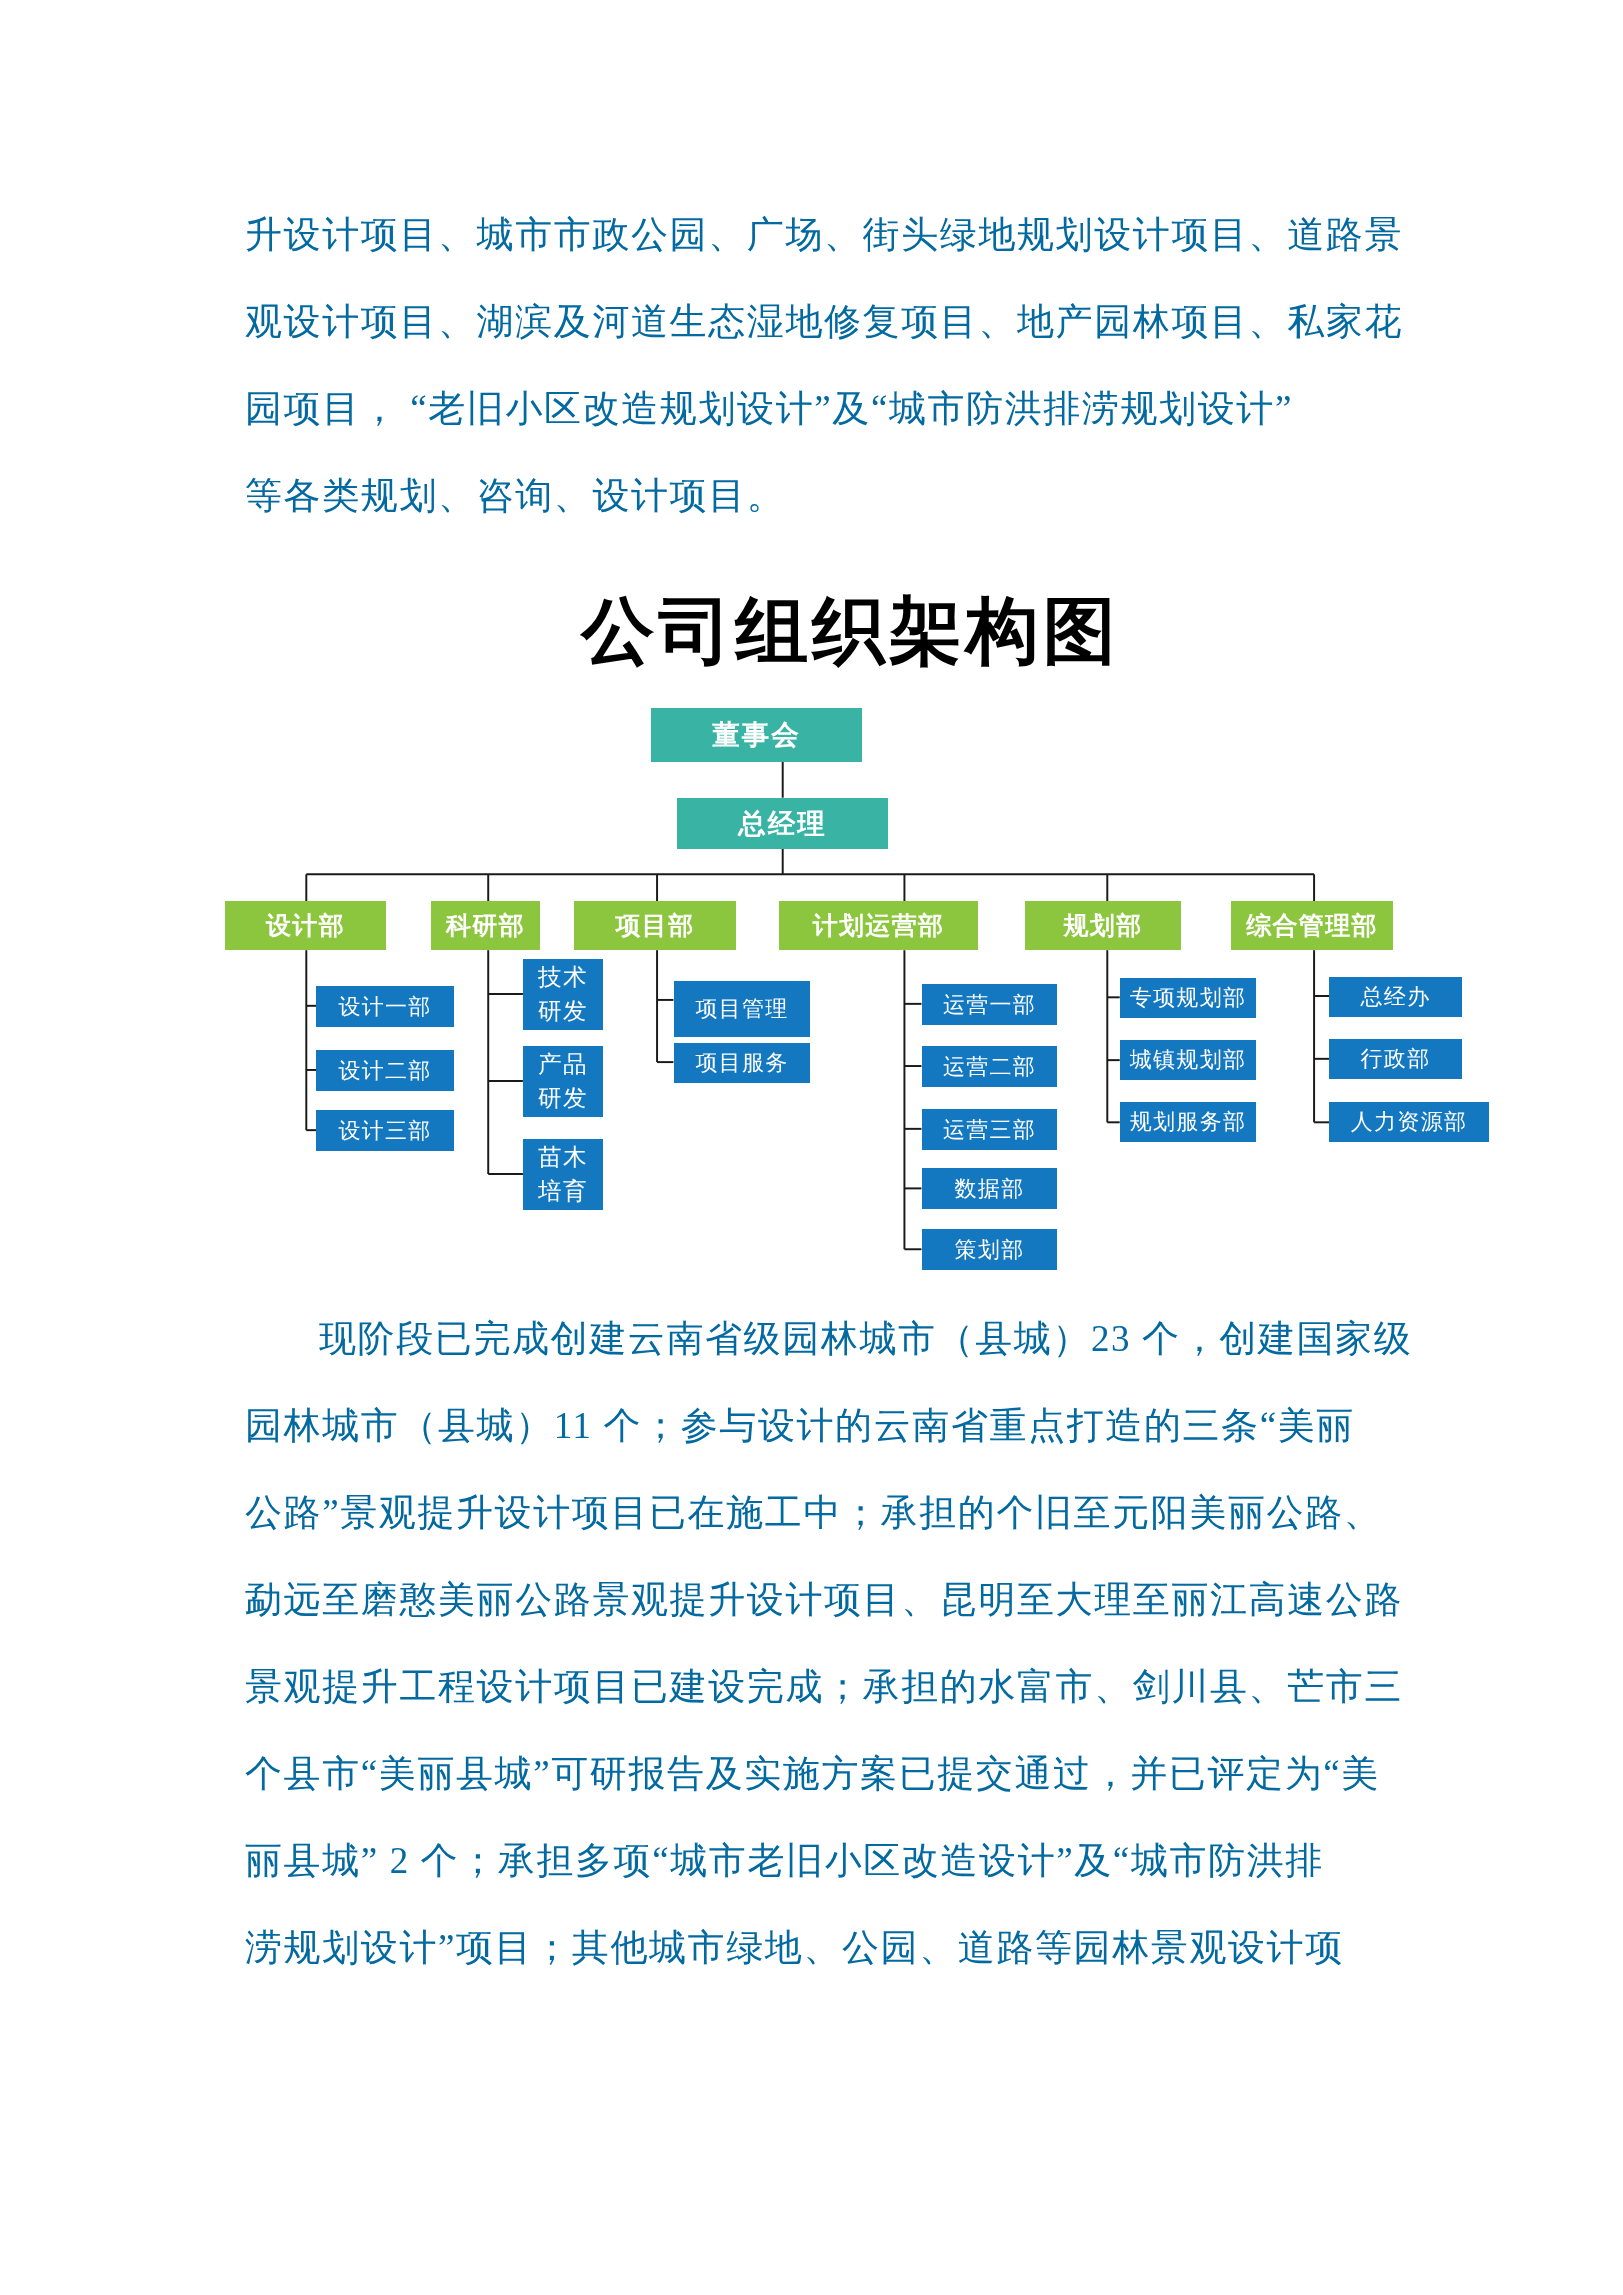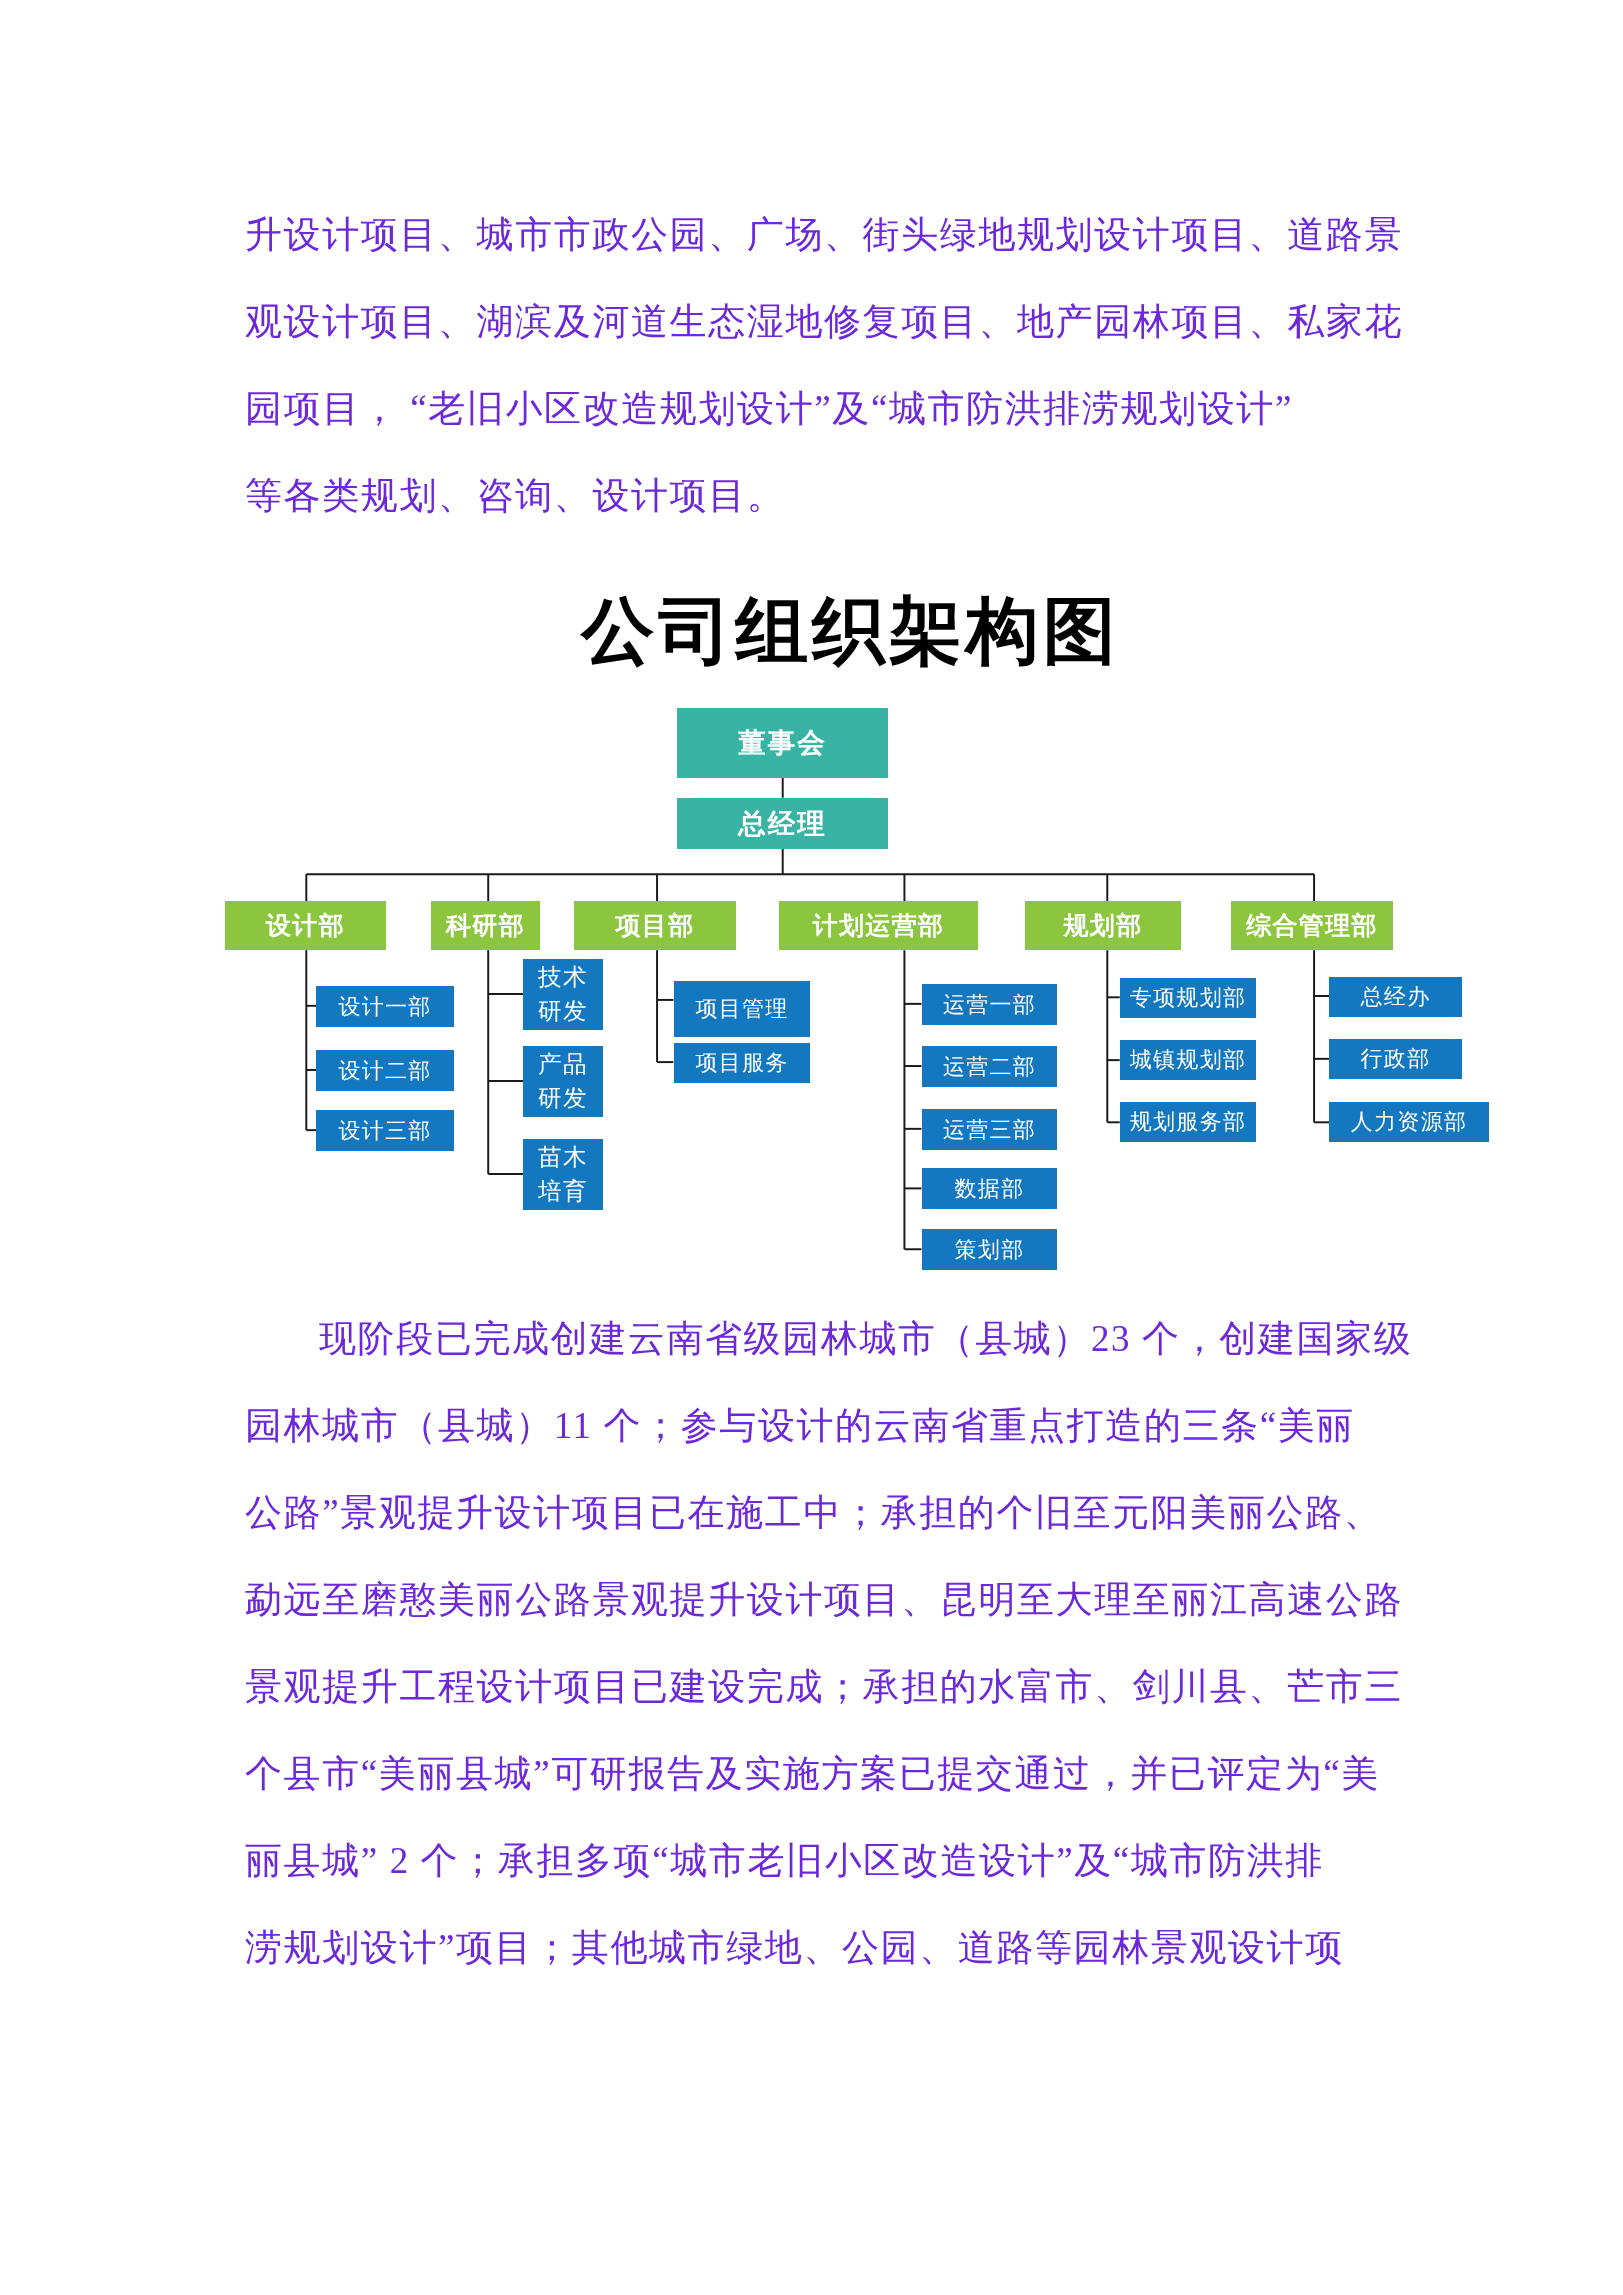--- a/index.html
+++ b/index.html
@@ -9,21 +9,21 @@
     height: 2295px;
     background: #ffffff;
     overflow: hidden;
     font-family: "Liberation Sans", "DejaVu Sans", sans-serif;
   }
   .body-line {
     position: absolute;
     font-family: "Liberation Serif", "DejaVu Serif", serif;
     font-size: 37px;
     line-height: 43px;
-    color: #6d28d9;
+    color: #0369a1;
     letter-spacing: 1.6px;
     white-space: nowrap;
   }
   .chart-title {
     position: absolute;
     left: 458px; top: 588px; width: 785px;
     text-align: center;
     font-family: "Liberation Sans", "DejaVu Sans", sans-serif;
     font-weight: 700;
     font-size: 73px;
@@ -98,21 +98,21 @@
       <line x1="1692" y1="1620" x2="1711" y2="1620"></line>
       <line x1="1692" y1="1715" x2="1711" y2="1715"></line>
 
       <line x1="2008" y1="1452" x2="2008" y2="1715"></line>
       <line x1="2008" y1="1522" x2="2031" y2="1522"></line>
       <line x1="2008" y1="1618" x2="2031" y2="1618"></line>
       <line x1="2008" y1="1715" x2="2031" y2="1715"></line>
     </g>
   </svg>
 
-  <div class="obox teal" style="left:677px; top:708px; width:211px; height:70px;">董事会</div>
+  <div class="obox teal" style="left:651px; top:708px; width:211px; height:54px;">董事会</div>
   <div class="obox teal" style="left:677px; top:798px; width:211px; height:51px;">总经理</div>
 
   <div class="obox green" style="left:225px;  top:901px; width:161px; height:49px;">设计部</div>
   <div class="obox green" style="left:431px;  top:901px; width:109px; height:49px;">科研部</div>
   <div class="obox green" style="left:574px;  top:901px; width:162px; height:49px;">项目部</div>
   <div class="obox green" style="left:779px; top:901px; width:199px; height:49px;">计划运营部</div>
   <div class="obox green" style="left:1025px; top:901px; width:156px; height:49px;">规划部</div>
   <div class="obox green" style="left:1231px; top:901px; width:162px; height:49px;">综合管理部</div>
 
   <div class="obox blue" style="left:316px; top:986px; width:138px; height:41px;">设计一部</div>

